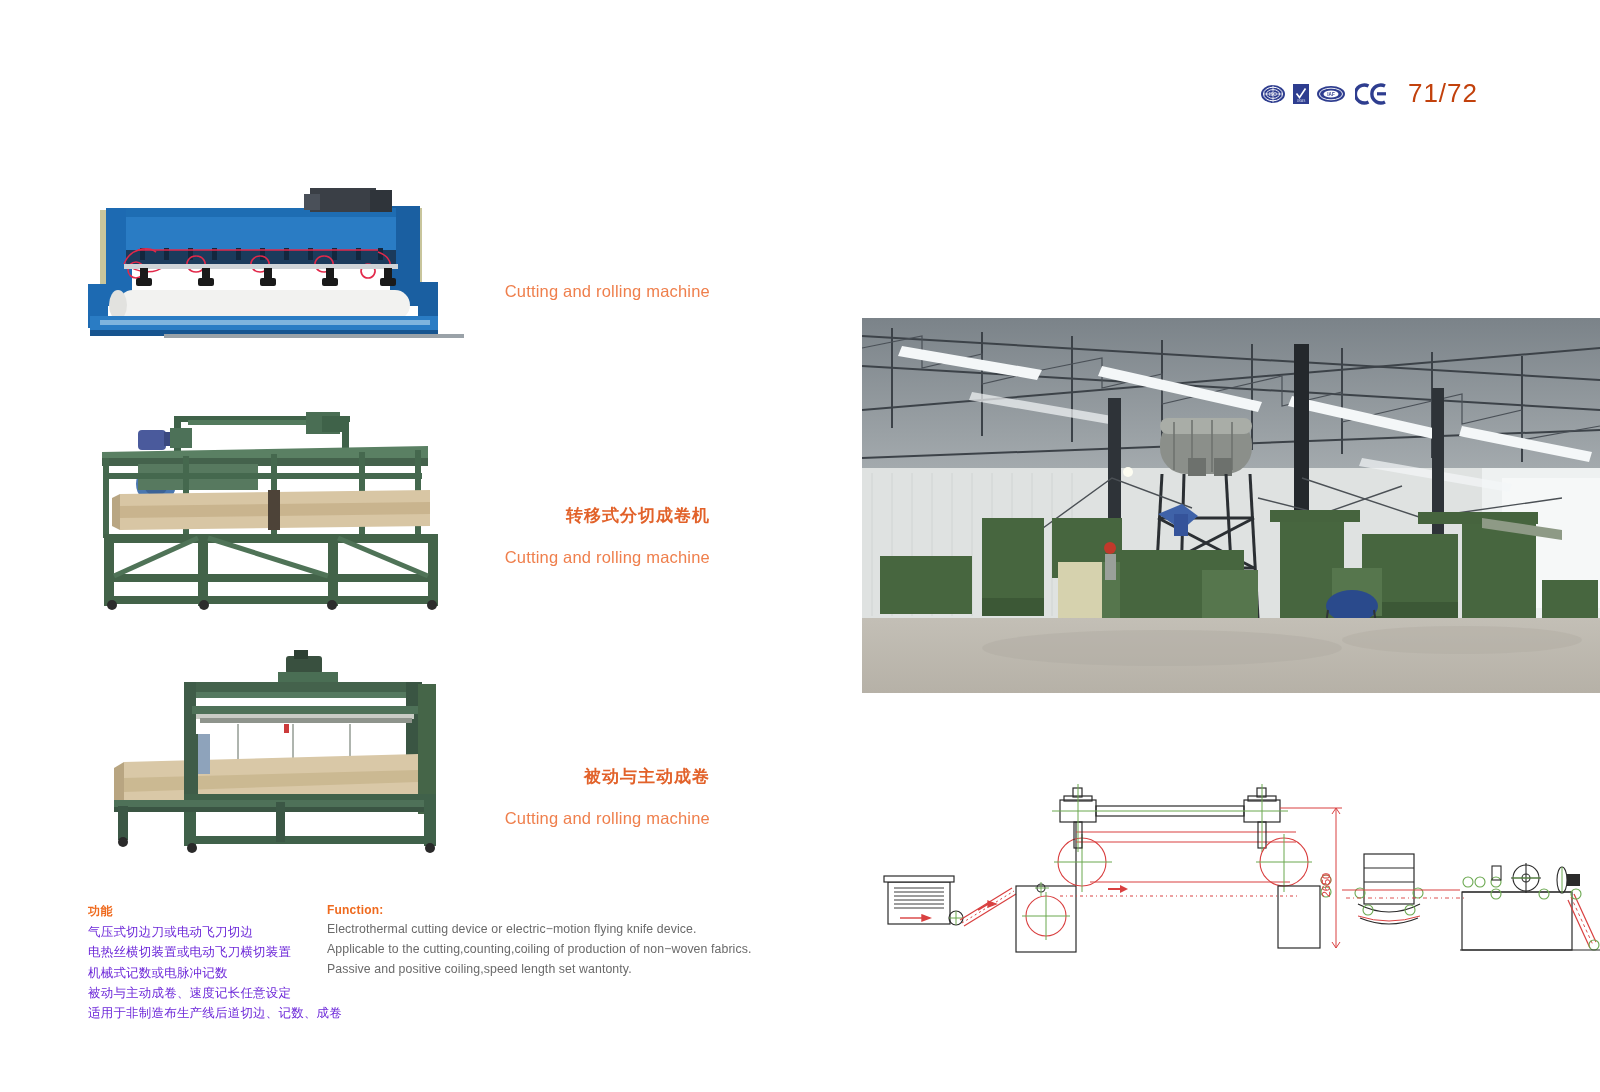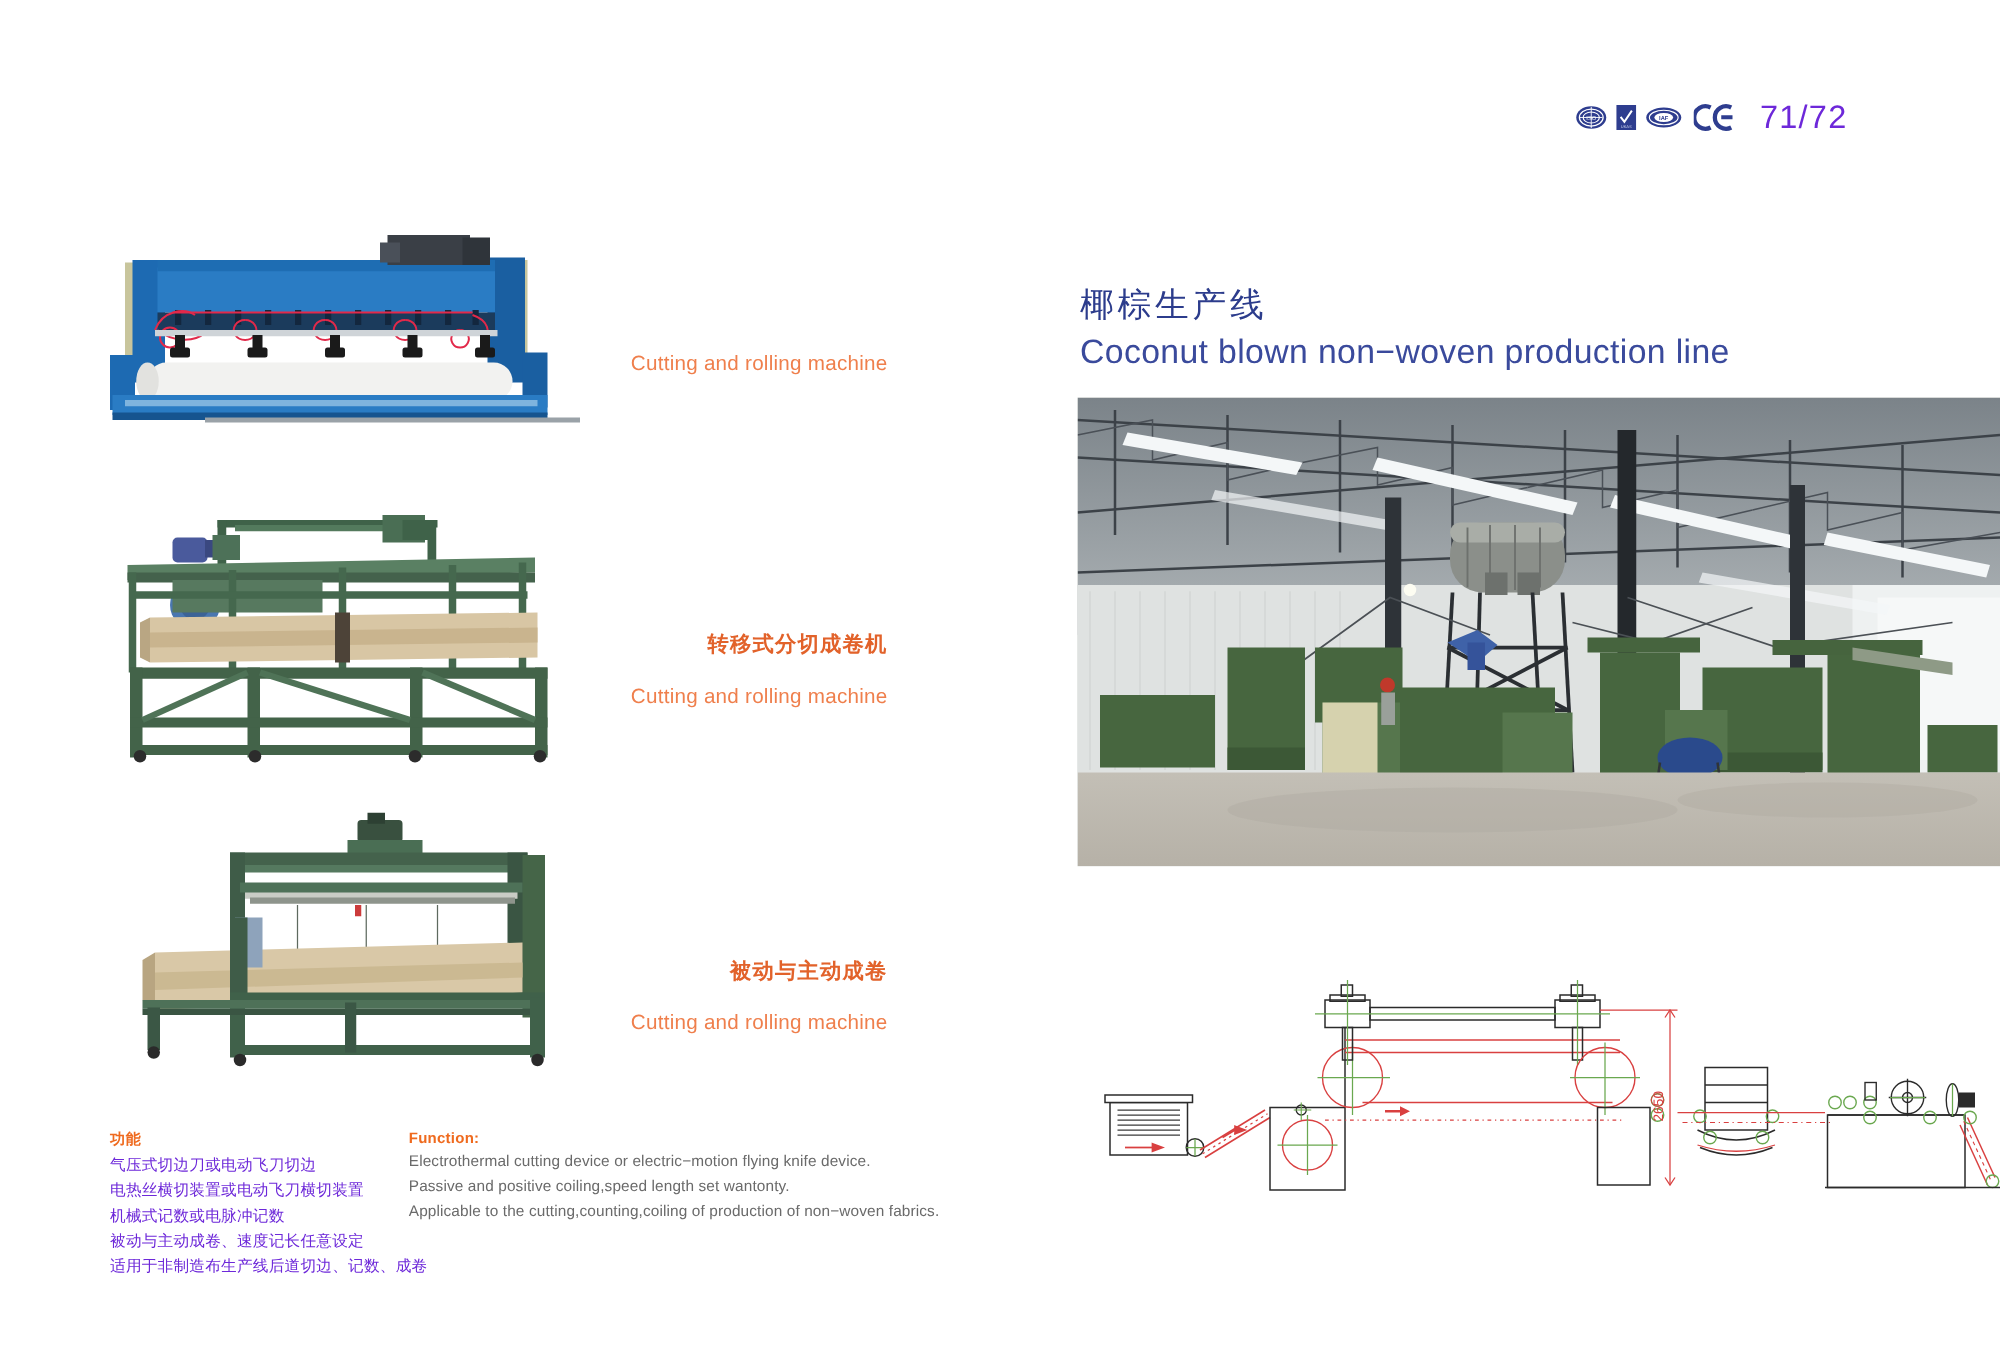--- a/index.html
+++ b/index.html
@@ -12,21 +12,21 @@
   }
   .page{position:absolute;inset:0;}
 
   
   .cert-strip{
     position:absolute;top:78px;right:122px;
     display:flex;align-items:center;gap:7px;
   }
   .cert-logo{display:block;}
   .page-num{
-    font-size:26px;color:#6d28d9;letter-spacing:1px;
+    font-size:26px;color:#c2410c;letter-spacing:1px;
     margin-left:14px;font-family:"Liberation Sans",sans-serif;
     white-space:nowrap;
   }
 
   
   .left-col{position:absolute;left:0;top:0;width:800px;height:1092px;}
 
   .prod-block{position:absolute;}
   .prod-photo{position:absolute;}
   .caption{
@@ -307,31 +307,27 @@
       <div class="ln">气压式切边刀或电动飞刀切边</div>
       <div class="ln">电热丝横切装置或电动飞刀横切装置</div>
       <div class="ln">机械式记数或电脉冲记数</div>
       <div class="ln">被动与主动成卷、速度记长任意设定</div>
       <div class="ln">适用于非制造布生产线后道切边、记数、成卷</div>
     </div>
 
     <div class="func-en">
       <div class="head">Function:</div>
       <div class="ln">Electrothermal cutting device or electric−motion flying knife device.</div>
+      <div class="ln">Applicable to the cutting,counting,coiling of production of non−woven fabrics.</div>
       <div class="ln">Passive and positive coiling,speed length set wantonty.</div>
-      <div class="ln">Applicable to the cutting,counting,coiling of production of non−woven fabrics.</div>
     </div>
   </div>
 
   <div class="right-col">
 
-    <div class="title-wrap">
-      <div class="title-cn">椰棕生产线</div>
-      <div class="title-en">Coconut blown non−woven production line</div>
-    </div>
 
     <div class="factory-photo">
       <svg width="738" height="375" viewBox="0 0 738 375">
         <defs>
           <linearGradient id="wallg" x1="0" y1="0" x2="0" y2="1">
             <stop offset="0" stop-color="#d5d9d8"></stop>
               <stop offset="1" stop-color="#e6e8e7"></stop>
           </linearGradient>
           <linearGradient id="flrg" x1="0" y1="0" x2="0" y2="1">
             <stop offset="0" stop-color="#c3bfb6"></stop>

